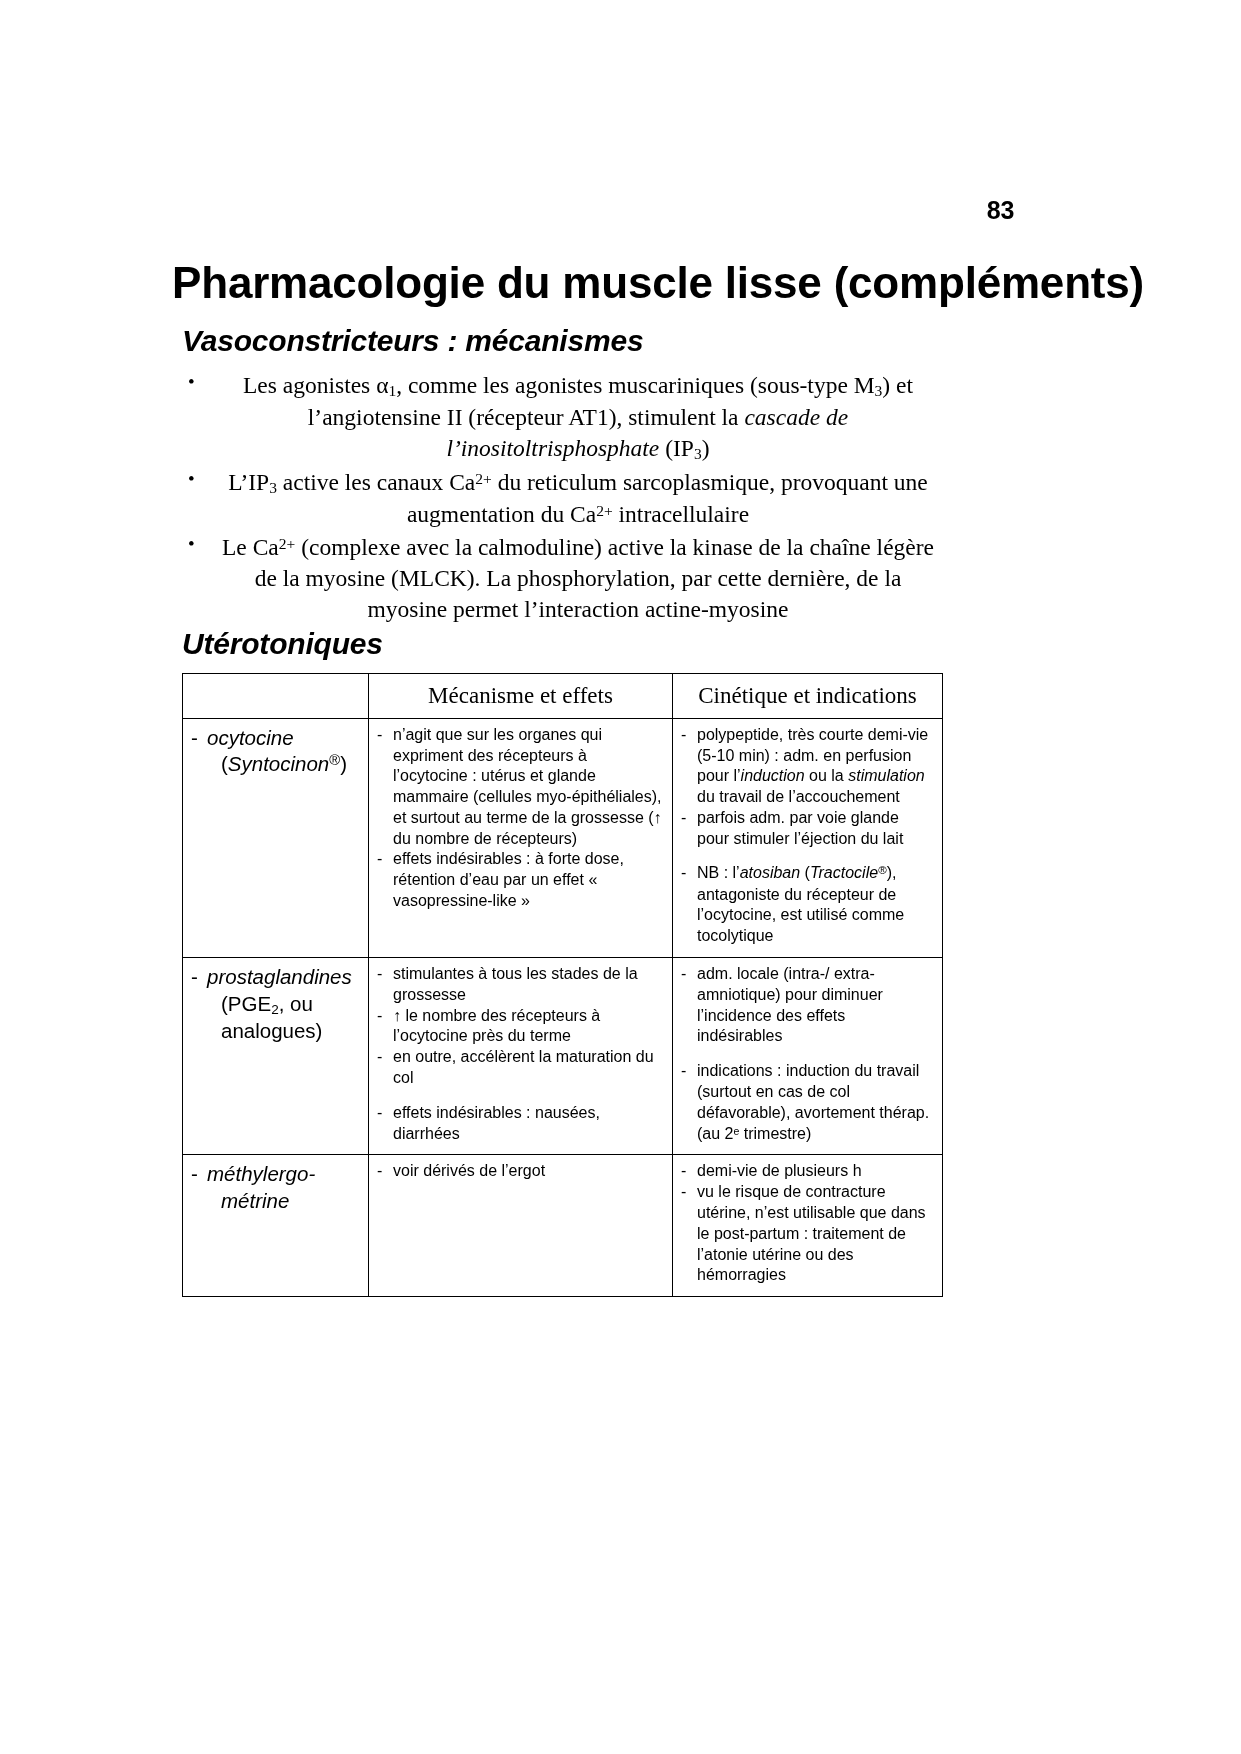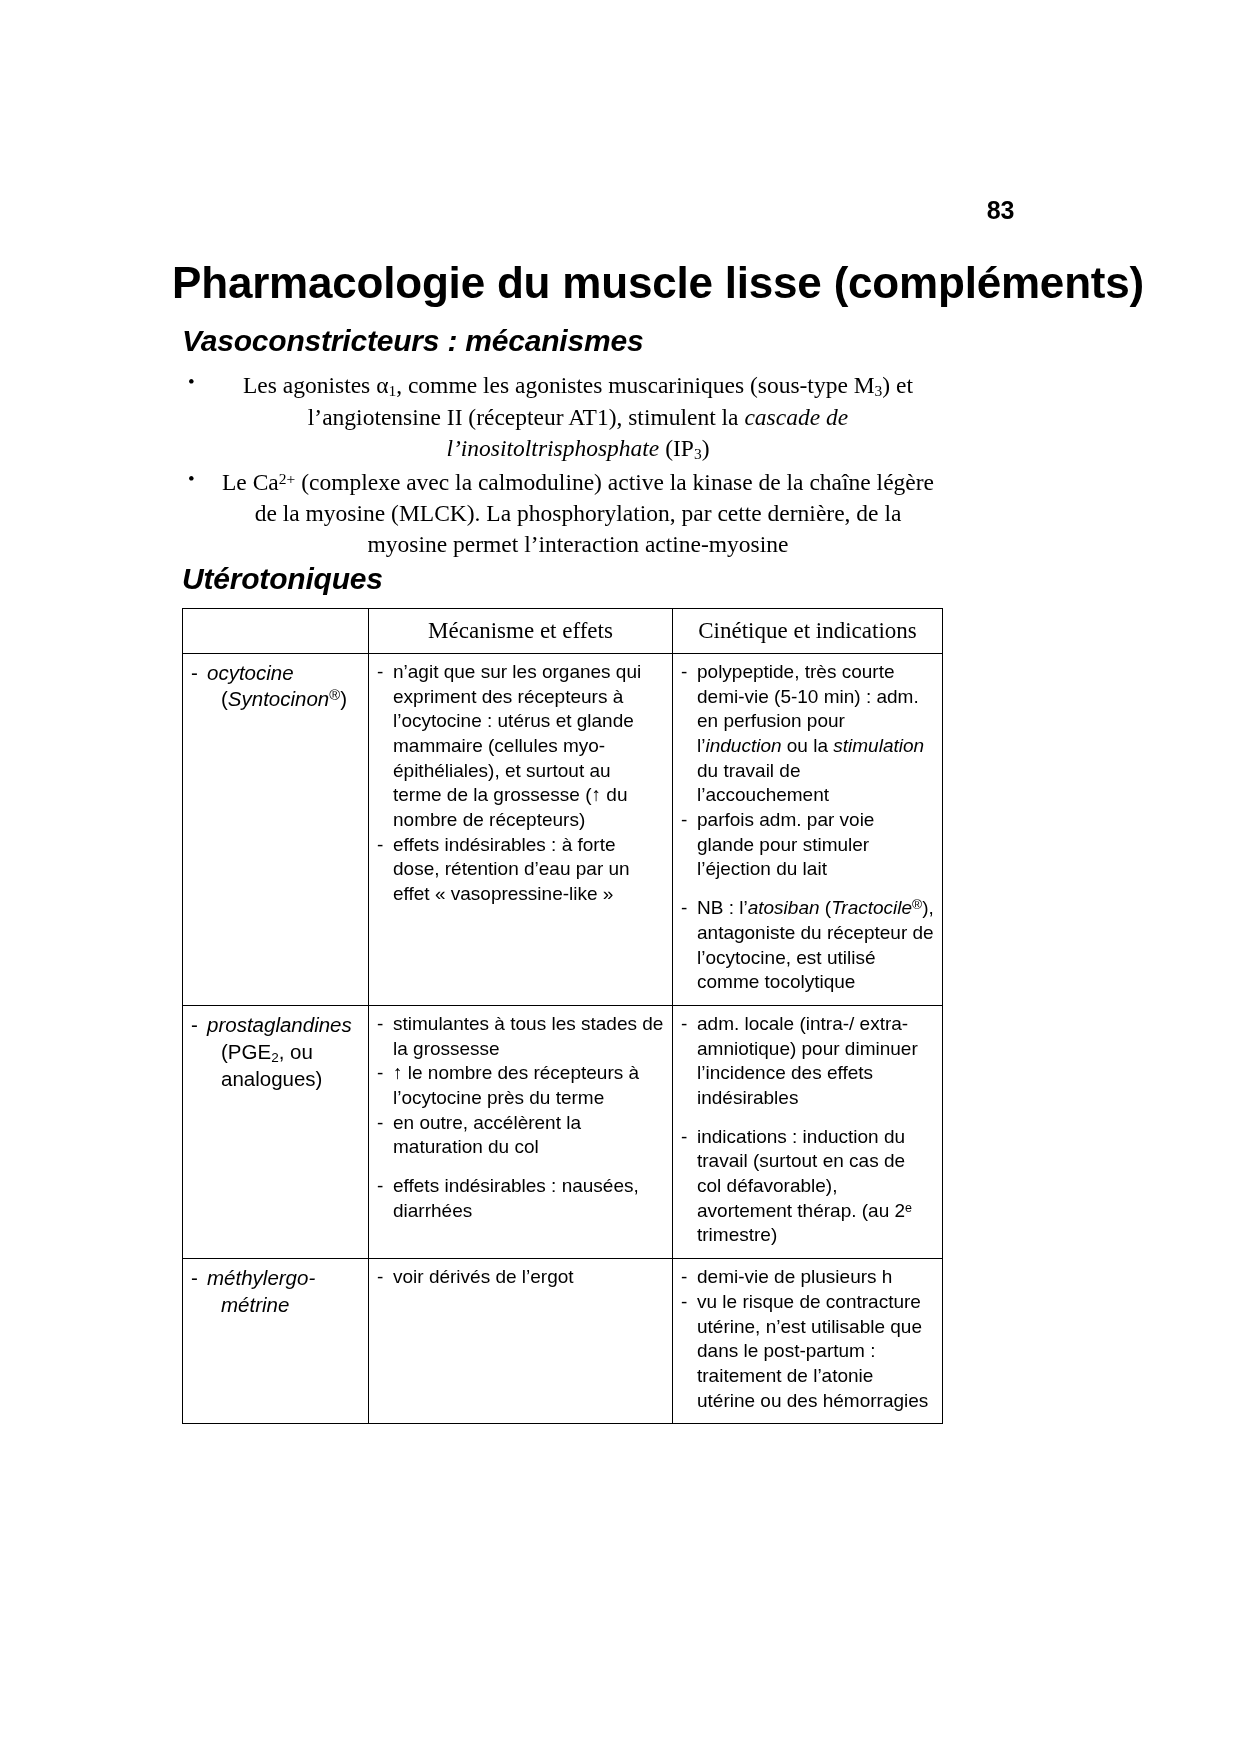--- a/index.html
+++ b/index.html
@@ -101,21 +101,21 @@
     font-size: 23px;
     padding-top: 9px;
     padding-bottom: 9px;
   }
   table.utero col.c1 { width: 186px; }
   table.utero col.c2 { width: 304px; }
   table.utero col.c3 { width: 270px; }
 
   td.cell {
     font-family: "Liberation Sans", sans-serif;
-    font-size: 19px;
+    font-size: 16px;
     line-height: 1.30;
   }
   td.namecell {
     font-family: "Liberation Sans", sans-serif;
     font-size: 20.5px;
     line-height: 1.30;
     margin-top: 32px;
   }
   .dash-item {
     position: relative;
@@ -147,20 +147,21 @@
   <div class="page-number">83</div>
 
   <div class="doc-title">Pharmacologie du muscle lisse (compléments)</div>
 
   <div class="content">
 
     <h2 class="section-head">Vasoconstricteurs : mécanismes</h2>
 
     <ul class="bullets">
         <li><span>Les agonistes </span><span>α</span><sub>1</sub><span>, comme les agonistes muscariniques (sous-type M</span><sub>3</sub><span>) et l’angiotensine II (récepteur AT1), stimulent la </span><i>cascade de l’inositoltrisphosphate</i><span> (IP</span><sub>3</sub><span>)</span></li>
+        <li><span>L’IP</span><sub>3</sub><span> active les canaux Ca</span><sup>2+</sup><span> du reticulum sarcoplasmique, provoquant une augmentation du Ca</span><sup>2+</sup><span> intracellulaire</span></li>
         <li><span>Le Ca</span><sup>2+</sup><span> (complexe avec la calmoduline) active la kinase de la chaîne légère de la myosine (MLCK). La phosphorylation, par cette dernière, de la myosine permet l’interaction actine-myosine</span></li>
       </ul>
 
     <h2 class="section-head sec2">Utérotoniques</h2>
 
     <table class="utero">
       <colgroup>
           <col class="c1">
           <col class="c2">
           <col class="c3">

